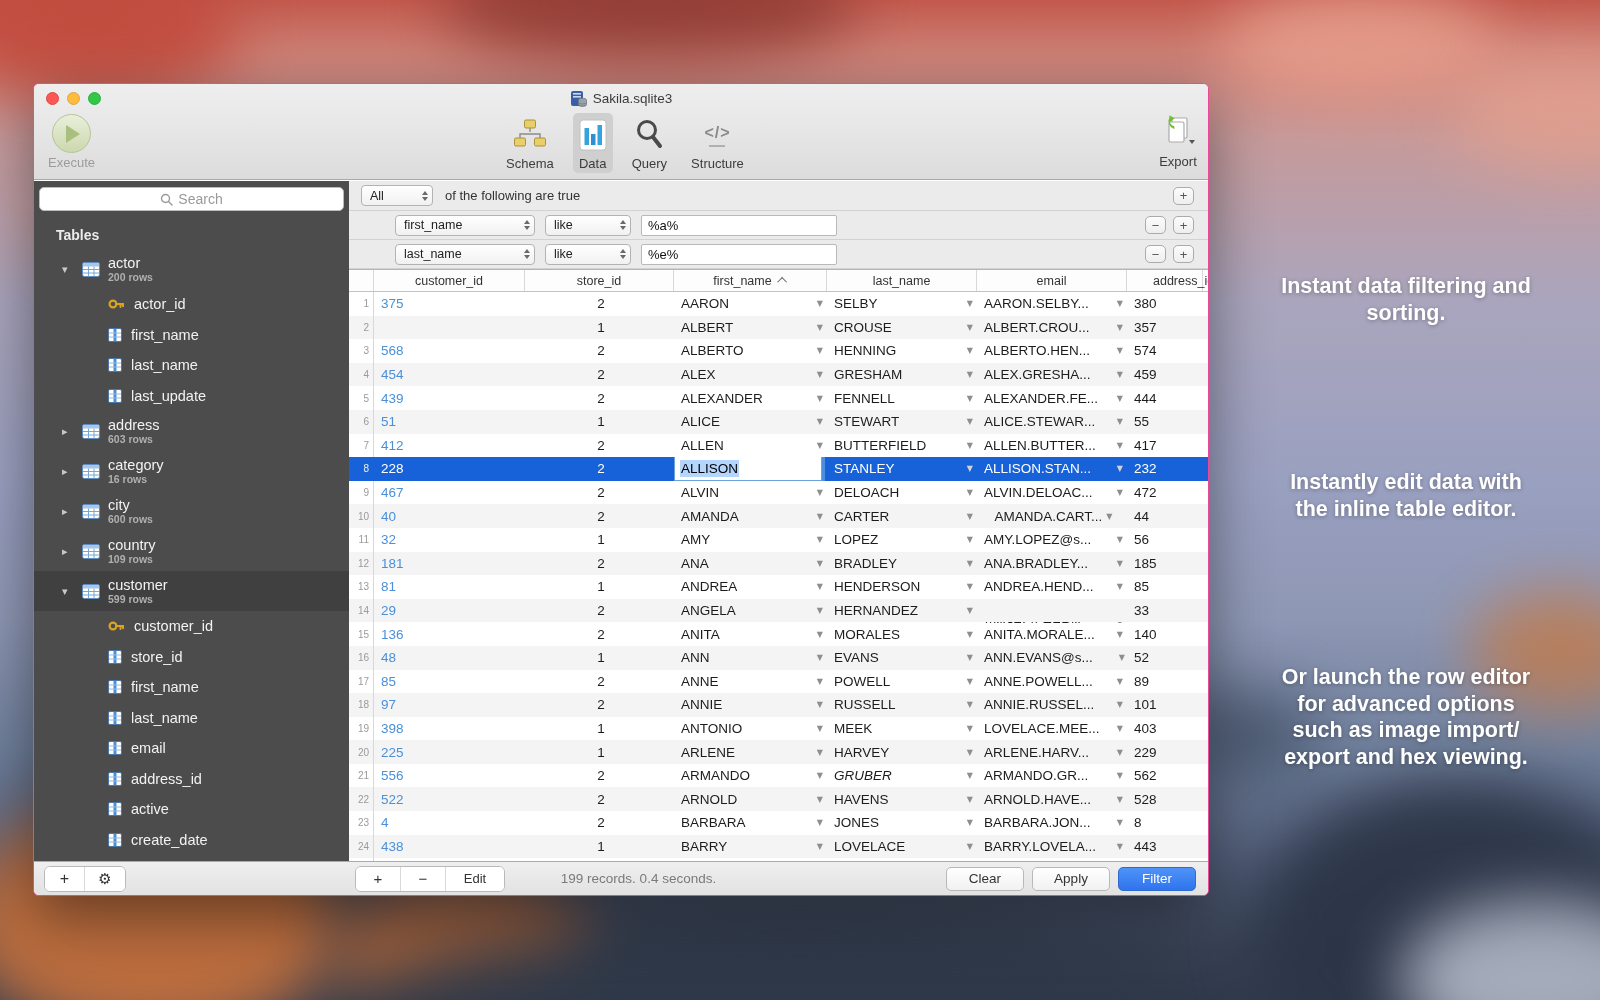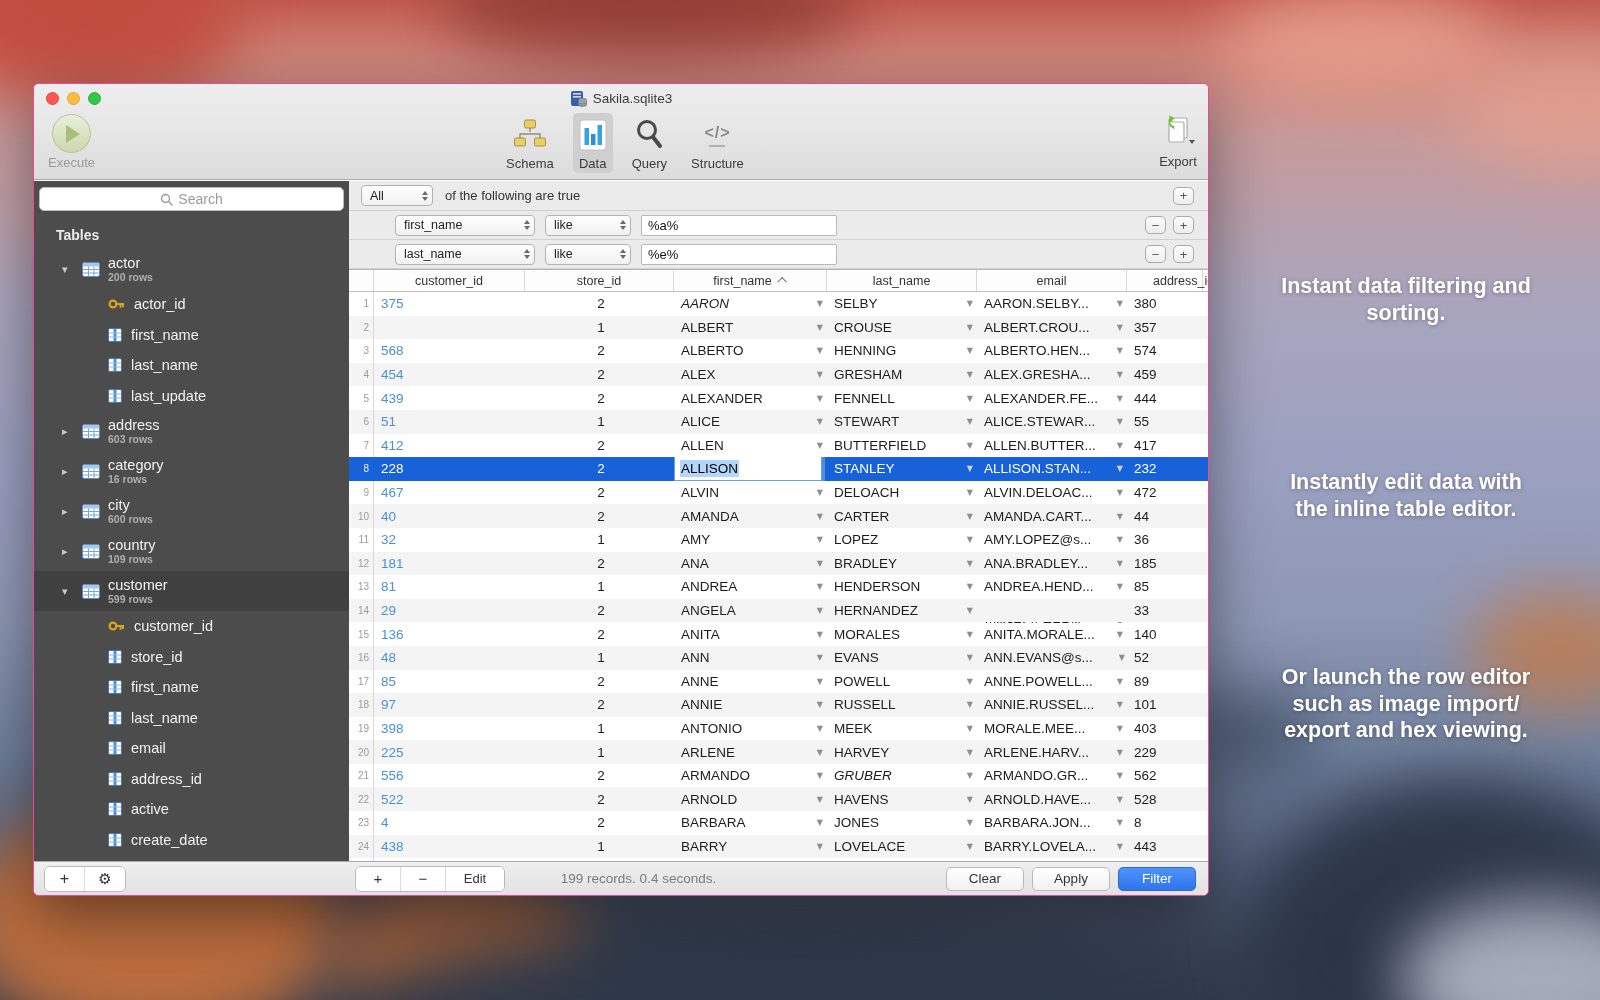--- a/index.html
+++ b/index.html
@@ -150,20 +150,21 @@
       <div class="caption cap0">
         <div>Instant data filtering and</div>
         <div>sorting.</div>
       </div>
       <div class="caption cap1">
         <div>Instantly edit data with</div>
         <div>the inline table editor.</div>
       </div>
       <div class="caption cap2">
         <div>Or launch the row editor</div>
+        <div>for advanced options</div>
         <div>such as image import/</div>
         <div>export and hex viewing.</div>
       </div>
     </div>
 </div>
 
 <div class="window">
   <div class="chrome">
     <div class="titlebar">
       <div class="lights">
@@ -545,21 +546,21 @@
         </div>
       <div class="grid-body" id="grid-body">
           <div class="trow">
             <div class="gutter">1</div>
             <div class="cell id" style="width: 151px;">
               <span>375</span>
             </div>
             <div class="cell center" style="width: 149px;">
               <span>2</span>
             </div>
-            <div class="cell menu" style="width: 153px; position: relative; font-style: italic;">
+            <div class="cell menu" style="width: 153px; position: relative;">
               <span>AARON</span>
               <span class="dd">▼</span>
             </div>
             <div class="cell menu" style="width: 150px; position: relative;">
               <span>SELBY</span>
               <span class="dd">▼</span>
             </div>
             <div class="cell menu" style="width: 150px; position: relative;">
               <span>AARON.SELBY...</span>
               <span class="dd">▼</span>
@@ -770,21 +771,21 @@
               <span>2</span>
             </div>
             <div class="cell menu" style="width: 153px; position: relative;">
               <span>AMANDA</span>
               <span class="dd">▼</span>
             </div>
             <div class="cell menu" style="width: 150px; position: relative;">
               <span>CARTER</span>
               <span class="dd">▼</span>
             </div>
-            <div class="cell menu" style="width: 150px; position: relative;">
+            <div class="cell menu" style="width: 150px; position: relative; justify-content: center;">
               <span>AMANDA.CART...</span>
               <span class="dd">▼</span>
             </div>
             <div class="cell" style="width: 76px;">
               <span>44</span>
             </div>
           </div>
           <div class="trow">
             <div class="gutter">11</div>
             <div class="cell id" style="width: 151px;">
@@ -799,21 +800,21 @@
             </div>
             <div class="cell menu" style="width: 150px; position: relative;">
               <span>LOPEZ</span>
               <span class="dd">▼</span>
             </div>
             <div class="cell menu" style="width: 150px; position: relative;">
               <span>AMY.LOPEZ@s...</span>
               <span class="dd">▼</span>
             </div>
             <div class="cell" style="width: 76px;">
-              <span>36</span>
+              <span>56</span>
             </div>
           </div>
           <div class="trow alt">
             <div class="gutter">12</div>
             <div class="cell id" style="width: 151px;">
               <span>181</span>
             </div>
             <div class="cell center" style="width: 149px;">
               <span>2</span>
             </div>
@@ -987,21 +988,21 @@
             </div>
             <div class="cell menu" style="width: 153px; position: relative;">
               <span>ANTONIO</span>
               <span class="dd">▼</span>
             </div>
             <div class="cell menu" style="width: 150px; position: relative;">
               <span>MEEK</span>
               <span class="dd">▼</span>
             </div>
             <div class="cell menu" style="width: 150px; position: relative;">
-              <span>MORALE.MEE...</span>
+              <span>LOVELACE.MEE...</span>
               <span class="dd">▼</span>
             </div>
             <div class="cell" style="width: 76px;">
               <span>403</span>
             </div>
           </div>
           <div class="trow alt">
             <div class="gutter">20</div>
             <div class="cell id" style="width: 151px;">
               <span>225</span>

